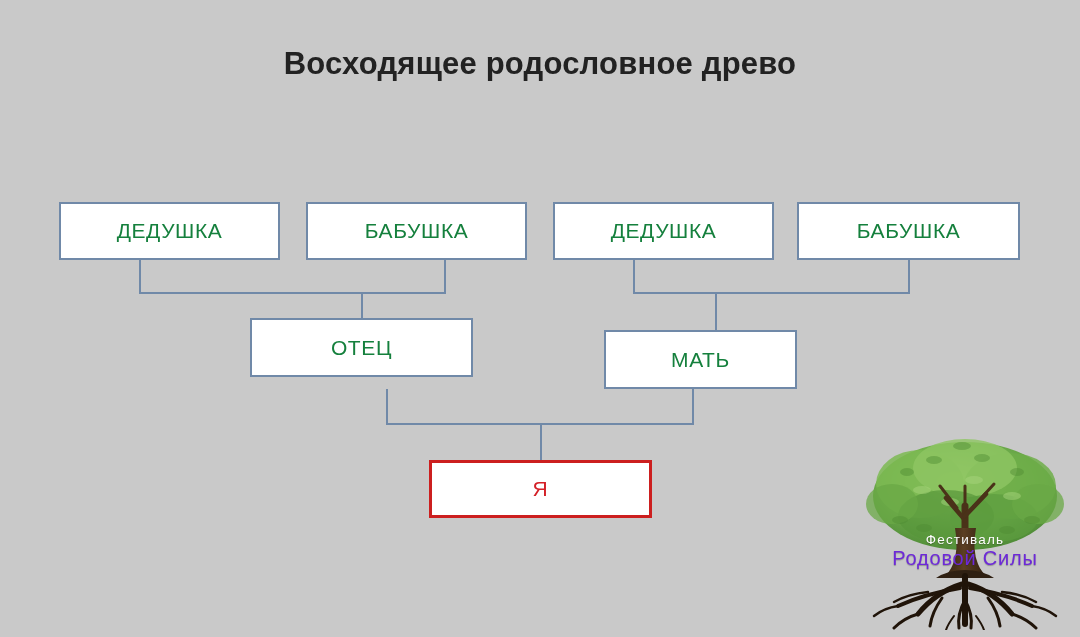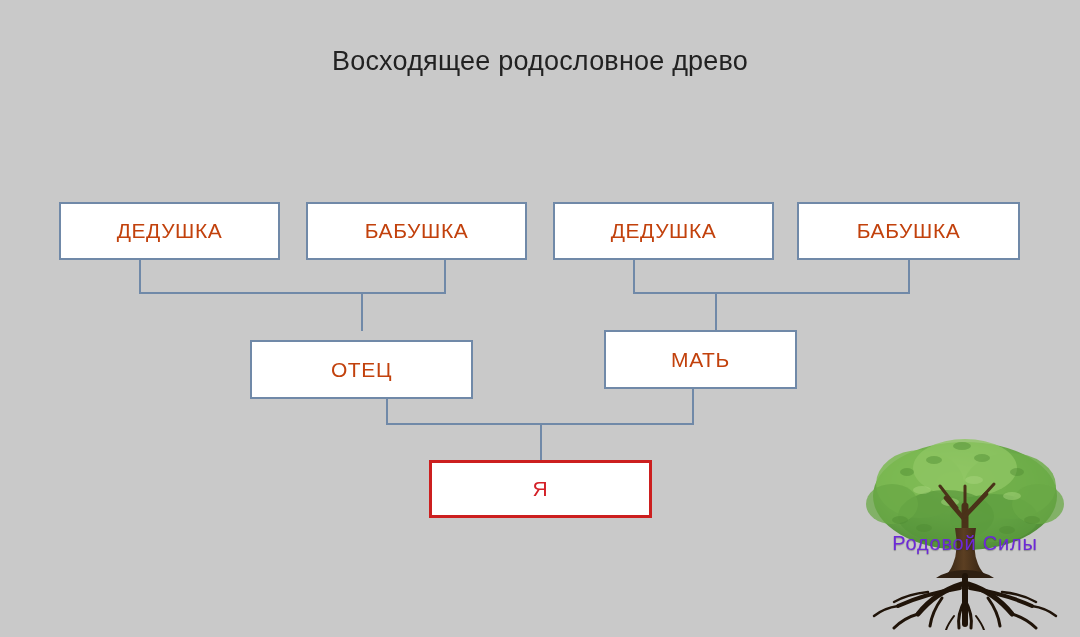--- a/index.html
+++ b/index.html
@@ -22,37 +22,37 @@
     height: 637px;
   }
 
   
   .page-title {
     position: absolute;
     left: 0;
     top: 46px;
     width: 1080px;
     text-align: center;
-    font-size: 27px;
+    font-size: 31px;
     color: #222222;
     letter-spacing: 0.2px;
-    font-weight: 400;
+    font-weight: 700;
     white-space: nowrap;
   }
 
   
   .node {
     position: absolute;
     background: #ffffff;
     border: 2px solid #7089a8;
     box-sizing: border-box;
     display: flex;
     align-items: center;
     justify-content: center;
-    color: #c2410c;
+    color: #15803d;
     font-size: 21px;
     letter-spacing: 0.6px;
     font-weight: 400;
   }
   .node.self-node {
     border: 3px solid #cc1f1f;
     color: #d42027;
   }
 
   
@@ -125,21 +125,21 @@
       </div>
       <div class="node" style="left: 306px; top: 202px; width: 221px; height: 58px;">
         <span>БАБУШКА</span>
       </div>
       <div class="node" style="left: 553px; top: 202px; width: 221px; height: 58px;">
         <span>ДЕДУШКА</span>
       </div>
       <div class="node" style="left: 797px; top: 202px; width: 223px; height: 58px;">
         <span>БАБУШКА</span>
       </div>
-      <div class="node" style="left: 250px; top: 340px; width: 223px; height: 59px; text-align: center;">
+      <div class="node" style="left: 250px; top: 318px; width: 223px; height: 59px; text-align: center;">
         <span>ОТЕЦ</span>
       </div>
       <div class="node" style="left: 604px; top: 330px; width: 193px; height: 59px;">
         <span>МАТЬ</span>
       </div>
       <div class="node self-node" style="left: 429px; top: 460px; width: 223px; height: 58px;">
         <span>Я</span>
       </div>
     </div>
 
@@ -215,17 +215,18 @@
         <path d="M36 182 q-14 2 -24 10" stroke-width="2.5"></path>
         <path d="M170 182 q14 2 24 10" stroke-width="2.5"></path>
         <path d="M66 168 q-20 2 -34 10" stroke-width="2.5"></path>
         <path d="M140 168 q20 2 34 10" stroke-width="2.5"></path>
         <path d="M92 192 q-6 8 -8 14" stroke-width="2"></path>
         <path d="M114 192 q6 8 8 14" stroke-width="2"></path>
       </g>
     </svg>
 
     <div class="logo-text">
+      <span class="line1">Фестиваль</span>
       <span class="line2">Родовой Силы</span>
     </div>
   </div>
 
 </div>
 
 </body></html>

